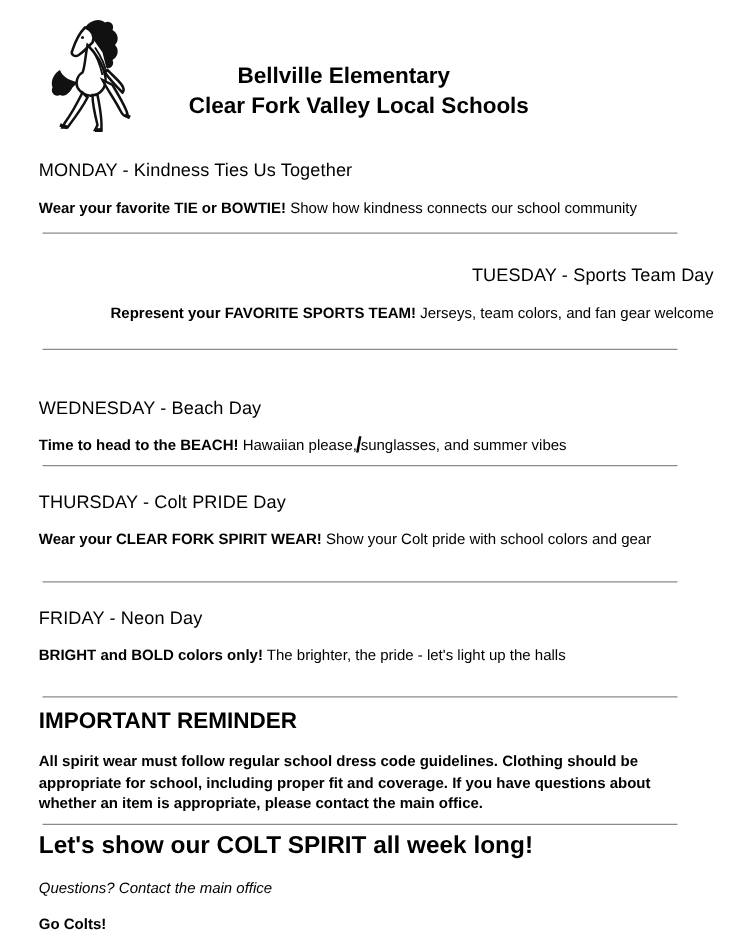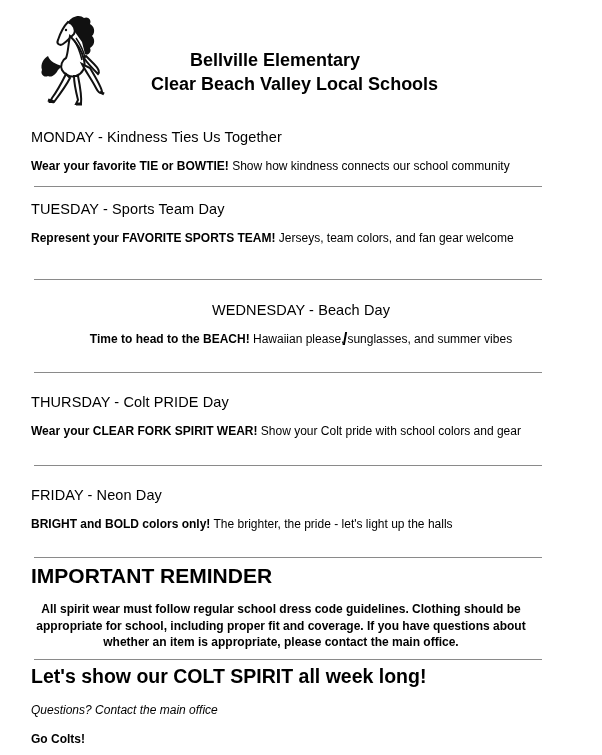--- a/index.html
+++ b/index.html
@@ -80,33 +80,32 @@
       left: 34px;
       width: 508px;
       height: 0;
       border-top: 1px solid #8a8a8a;
     }
     .reminder-heading {
       position: absolute;
       left: 31px;
       top: 565px;
       font-weight: bold;
-      font-size: 21px;
+      font-size: 18px;
       line-height: 22px;
       white-space: nowrap;
     }
     .reminder-body {
       position: absolute;
       left: 31px;
       top: 601px;
       width: 500px;
       font-weight: bold;
       font-size: 12px;
       line-height: 16.5px;
-      text-align: center;
     }
     .closing-heading {
       position: absolute;
       left: 31px;
       top: 664px;
       font-weight: bold;
       font-size: 19.5px;
       line-height: 24px;
       white-space: nowrap;
       text-align: right;
@@ -152,42 +151,42 @@
     <path d="M44 50 C48 58, 54 66, 58 74 C60 78, 62 80, 64 78 C64 74, 58 64, 52 54 Z" fill="#fff" stroke="#111" stroke-width="2"></path>
     <path d="M46 44 C50 50, 56 56, 60 60 C62 58, 60 54, 56 50 C52 46, 50 44, 48 42 Z" fill="#fff" stroke="#111" stroke-width="2"></path>
     <path d="M10 86 L16 88" stroke="#111" stroke-width="3"></path>
     <path d="M38 90 L44 90" stroke="#111" stroke-width="3"></path>
     <path d="M62 78 L66 80" stroke="#111" stroke-width="3"></path>
   </svg>
 </div>
 
 <div class="header-title">
   <div class="line1">Bellville Elementary</div>
-  <div class="line2">Clear Beach Valley Local Schools</div>
+  <div class="line2">Clear Fork Valley Local Schools</div>
 </div>
 
 <div class="section" style="top:128px;">
   <div class="day-heading">MONDAY - Kindness Ties Us Together</div>
   <div class="day-body">
     <span class="lead">Wear your favorite TIE or BOWTIE!</span>
     <span class="detail">Show how kindness connects our school community</span>
   </div>
 </div>
 <div class="divider" style="top:186px;"></div>
 
-<div class="section" style="top:200px;">
+<div class="section" style="top:212px;text-align:right;">
   <div class="day-heading">TUESDAY - Sports Team Day</div>
   <div class="day-body">
     <span class="lead">Represent your FAVORITE SPORTS TEAM!</span>
     <span class="detail">Jerseys, team colors, and fan gear welcome</span>
   </div>
 </div>
 <div class="divider" style="top:279px;"></div>
 
-<div class="section" style="top:301px;text-align:center;">
+<div class="section" style="top:318px;">
   <div class="day-heading">WEDNESDAY - Beach Day</div>
   <div class="day-body">
     <span class="lead">Time to head to the BEACH!</span>
     <span class="detail"><span>Hawaiian please,</span><span class="text-cursor"></span><span>sunglasses, and summer vibes</span></span>
   </div>
 </div>
 <div class="divider" style="top:372px;"></div>
 
 <div class="section" style="top:393px;">
   <div class="day-heading">THURSDAY - Colt PRIDE Day</div>

